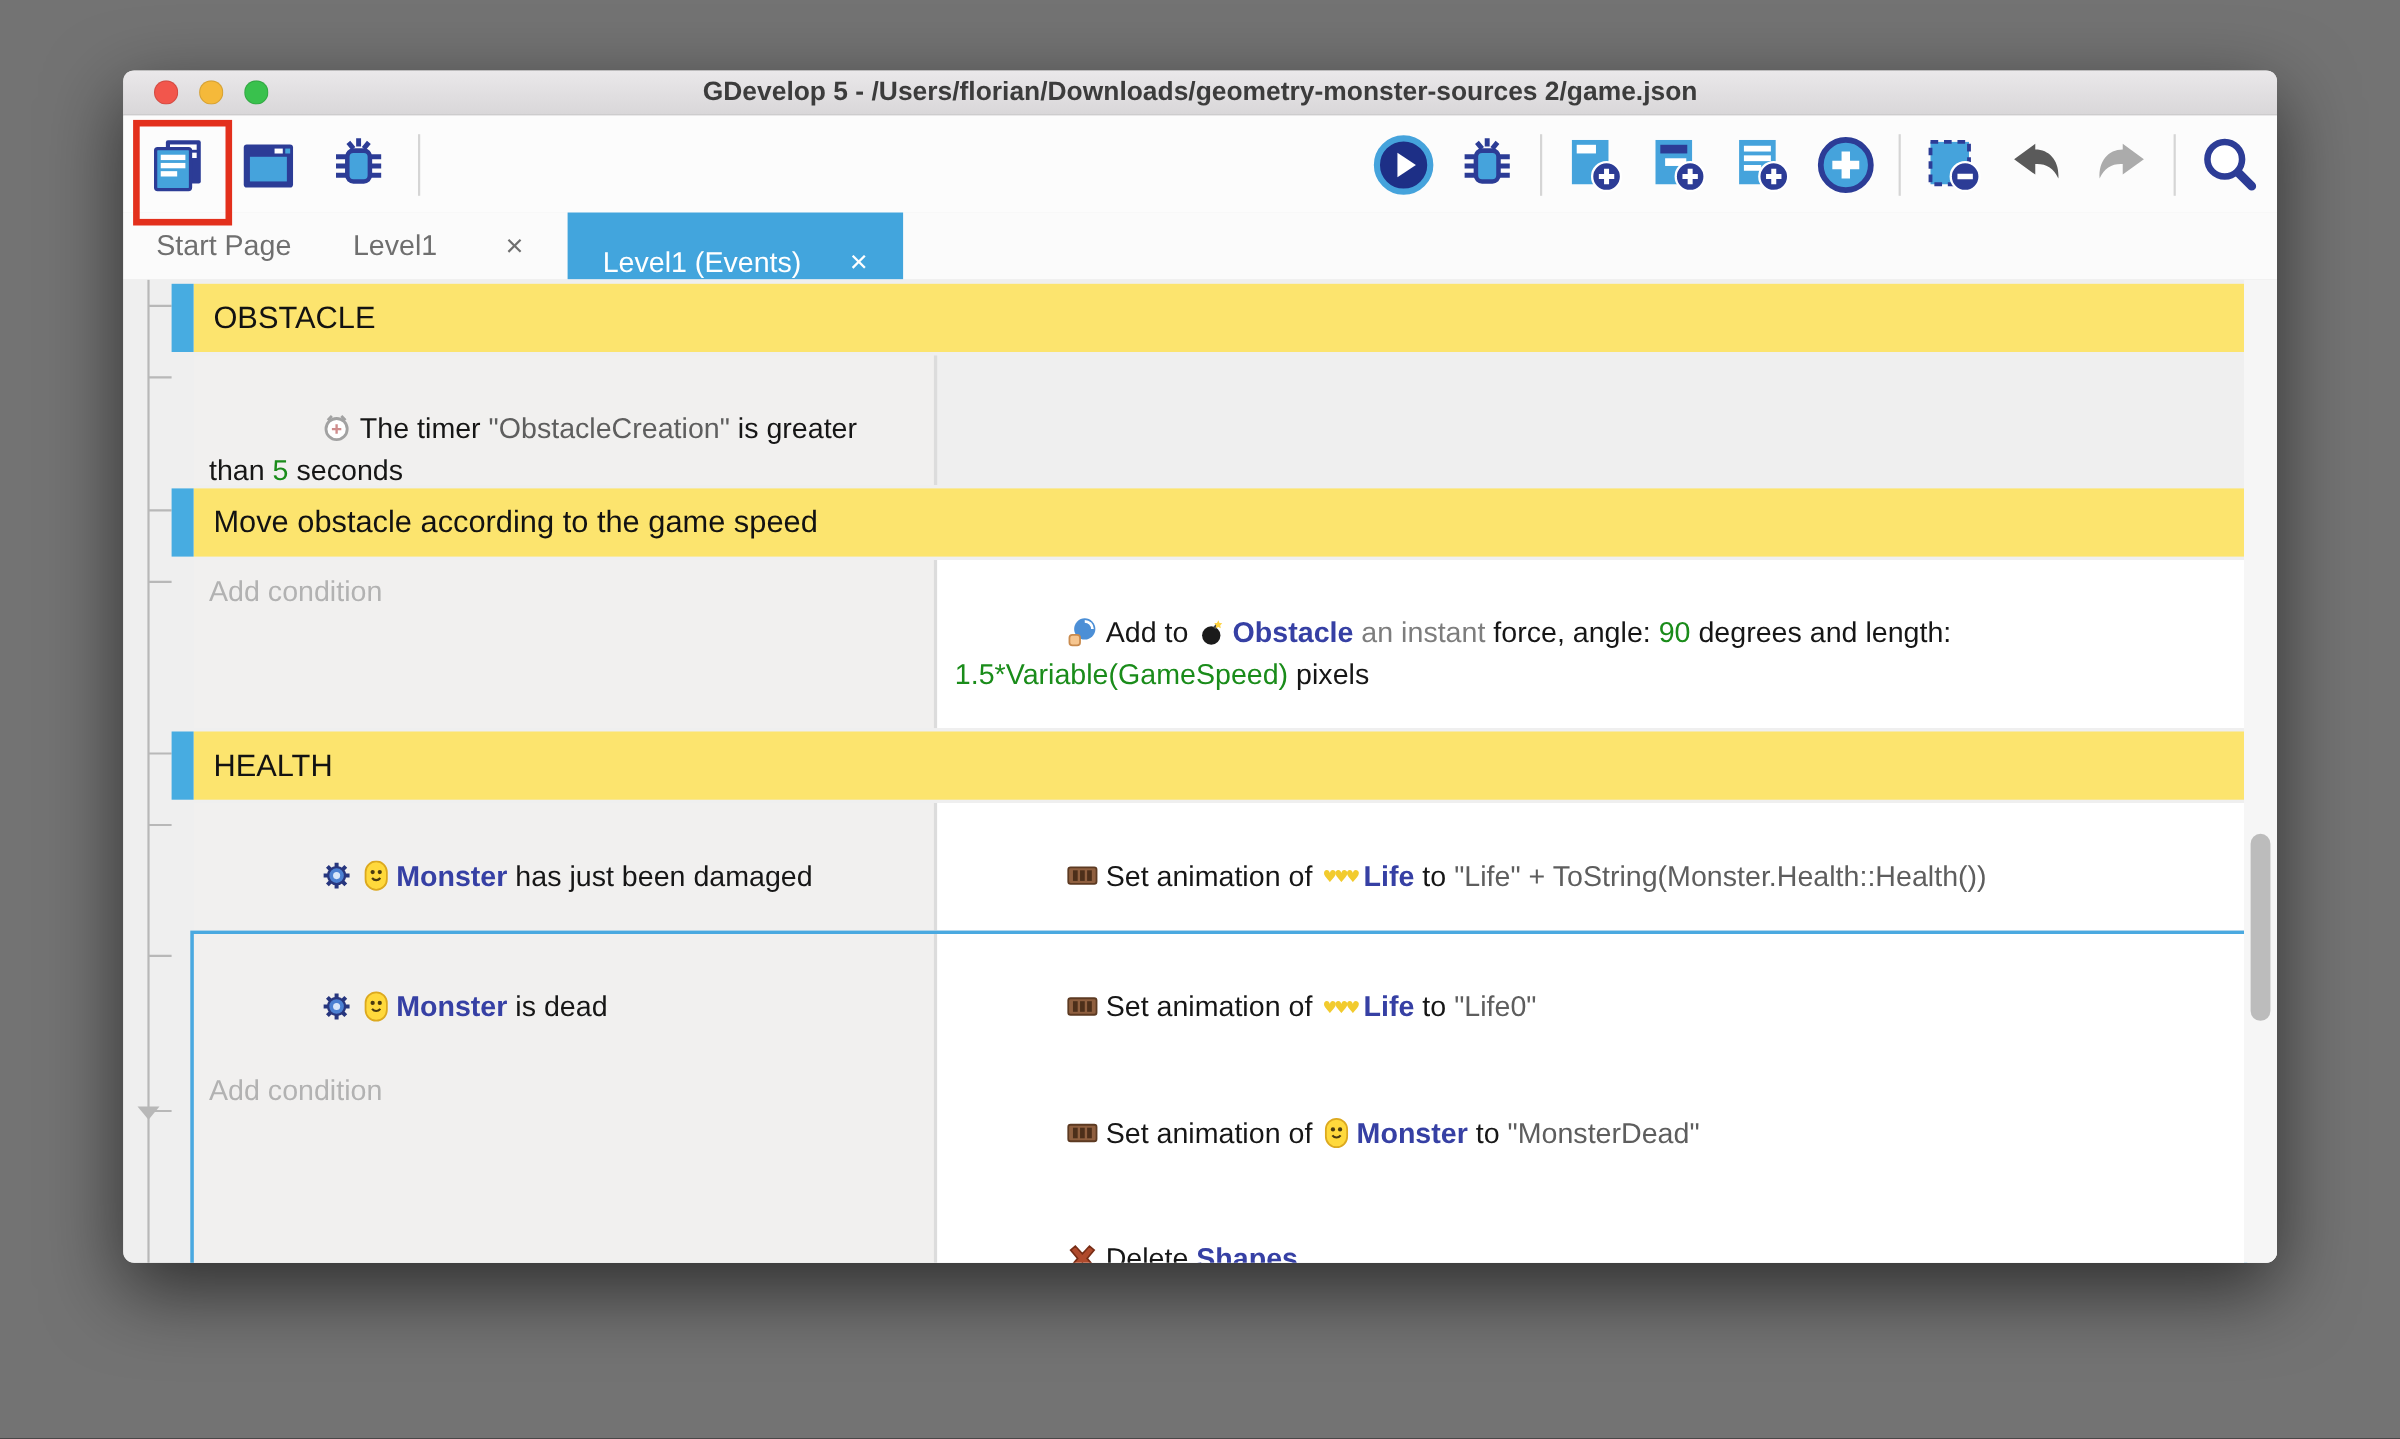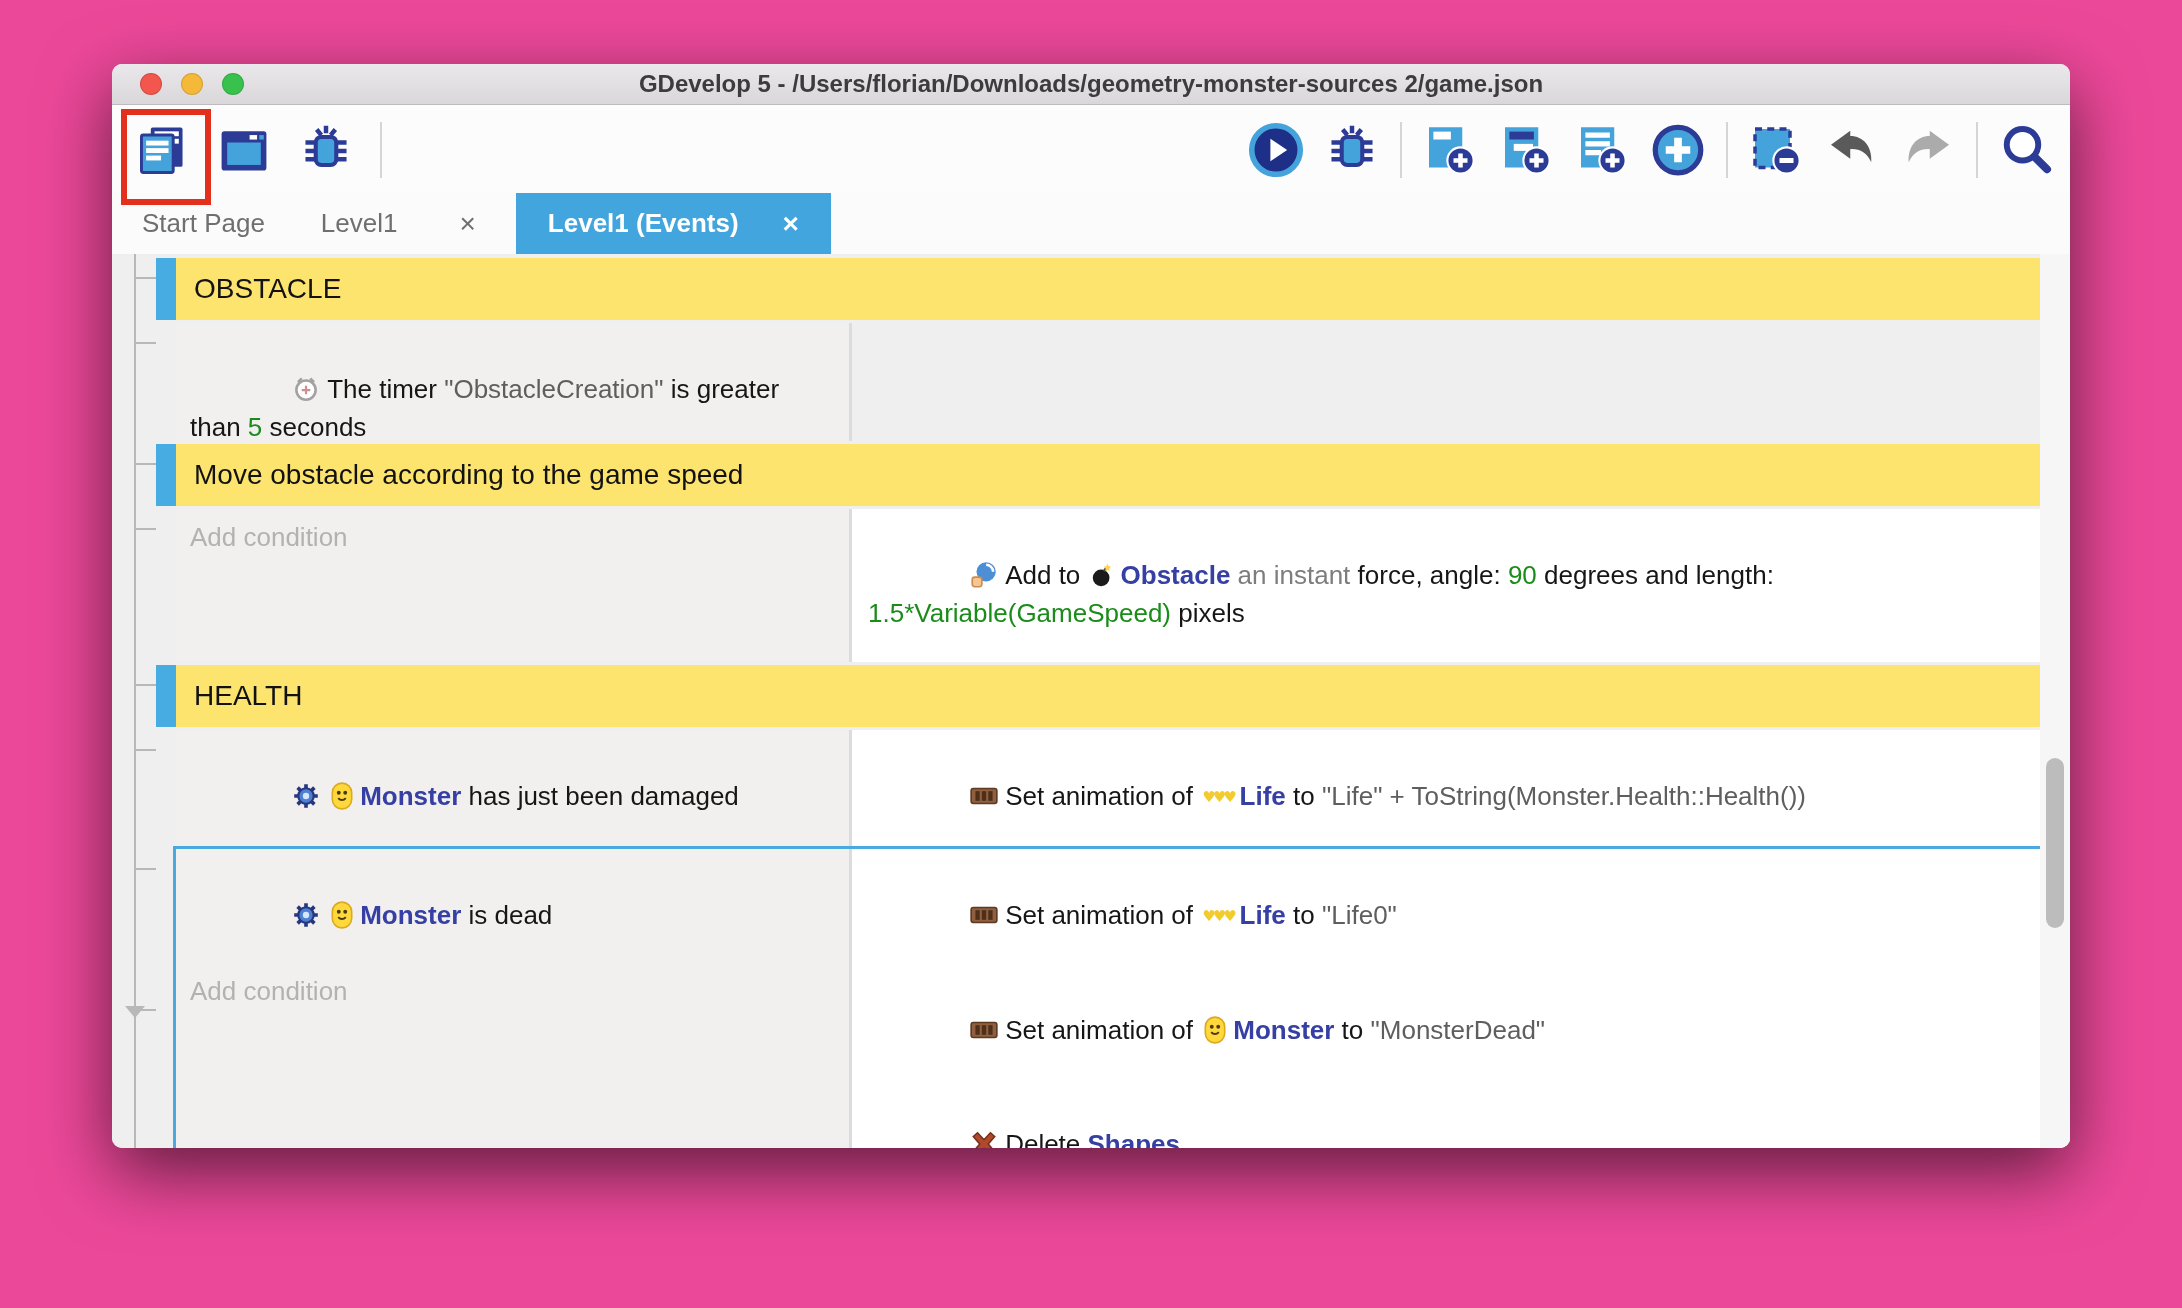--- a/index.html
+++ b/index.html
@@ -1,16 +1,16 @@
 <!DOCTYPE html>
 <html><head>
 <meta charset="utf-8">
 <style>
   html,body{margin:0;padding:0;background:#000;}
-  .stage{position:relative;width:2182px;height:1308px;background:#ec4899;overflow:hidden;
+  .stage{position:relative;width:2182px;height:1308px;background:#737373;overflow:hidden;
          font-family:"Liberation Sans","DejaVu Sans",sans-serif;}
   .window{position:absolute;left:112px;top:64px;width:1958px;height:1084px;background:#efefef;
           border-radius:10px;overflow:hidden;box-shadow:0 24px 70px rgba(0,0,0,.6);}
   
   .titlebar{height:40px;background:linear-gradient(#eae8ea,#d9d7d9);border-bottom:1px solid #bdbbbd;position:relative;}
   .traffic{position:absolute;top:9px;left:28px;display:flex;gap:19px;}
   .dot{width:22px;height:22px;border-radius:50%;border:1px solid rgba(0,0,0,.12);box-sizing:border-box;}
   .dot.r{background:#f2564c;} .dot.y{background:#f5b93a;} .dot.g{background:#39c14d;}
   .title{text-align:center;line-height:40px;font-size:24px;font-weight:600;color:#3c3c3c;}
   
@@ -20,21 +20,21 @@
   .tbi{width:56px;height:56px;display:block;}
   .hl{position:relative;}
   .redbox{position:absolute;left:-13px;top:-13px;width:78px;height:84px;border:6px solid #e3301c;}
   .tb-sep{width:2px;height:56px;background:#d5d5d5;}
   
   .tabsbar{height:61px;background:#fbfbfb;display:flex;align-items:stretch;padding-left:30px;}
   .tab{display:flex;align-items:center;font-size:26px;color:#6f6f6f;}
   .tab .x{font-size:28px;color:#6f6f6f;margin-left:34px;cursor:default;}
   .tab.start{margin-right:56px;}
   .tab.lvl{margin-right:26px;gap:28px;}
-  .tab.active{background:#42a5dd;color:#fff;padding:0 32px;margin-left:14px;font-weight:700;}
+  .tab.active{background:#42a5dd;color:#fff;padding:0 32px;margin-left:14px;font-weight:400;align-items:flex-end;}
   .tab.active .x{color:#fff;margin-left:44px;}
   
   .sheet{position:relative;height:895px;background:#efefef;overflow:hidden;}
   .tree{position:absolute;left:0;top:0;}
   .rows{position:absolute;left:64px;top:4px;width:1864px;}
   .row{position:relative;margin-bottom:3px;box-sizing:border-box;}
   .bar{position:absolute;left:-20px;top:0;bottom:0;width:20px;background:#47ace1;}
   .group{height:62px;background:#fce46e;display:flex;align-items:center;padding-left:18px;
          font-size:28px;font-weight:500;color:#121212;}
   .event{display:flex;align-items:stretch;}

